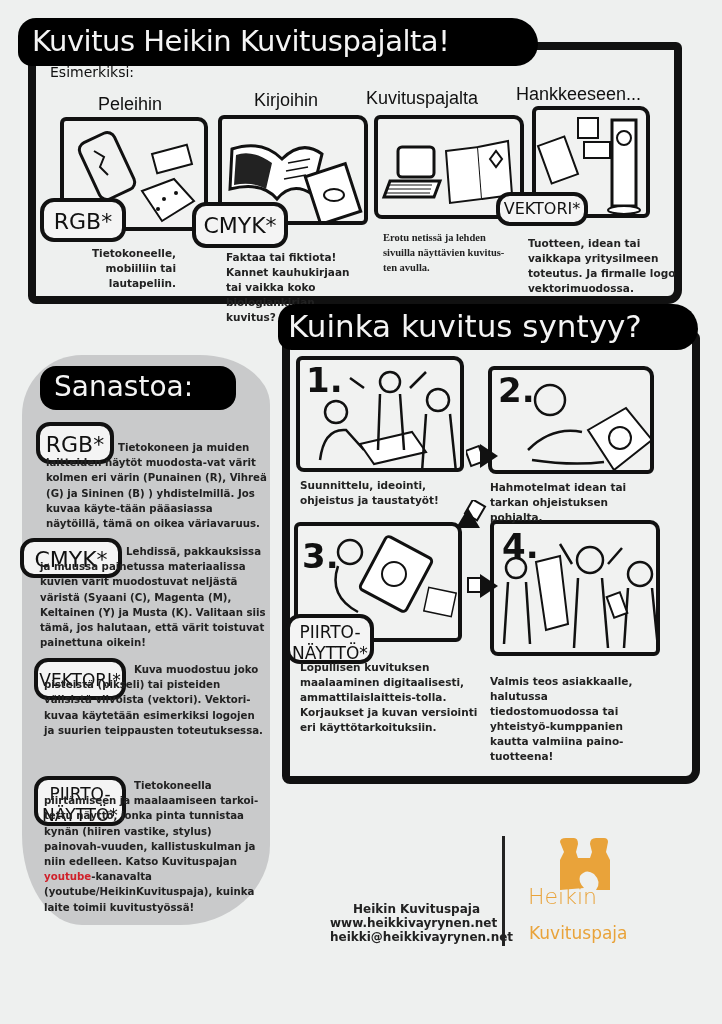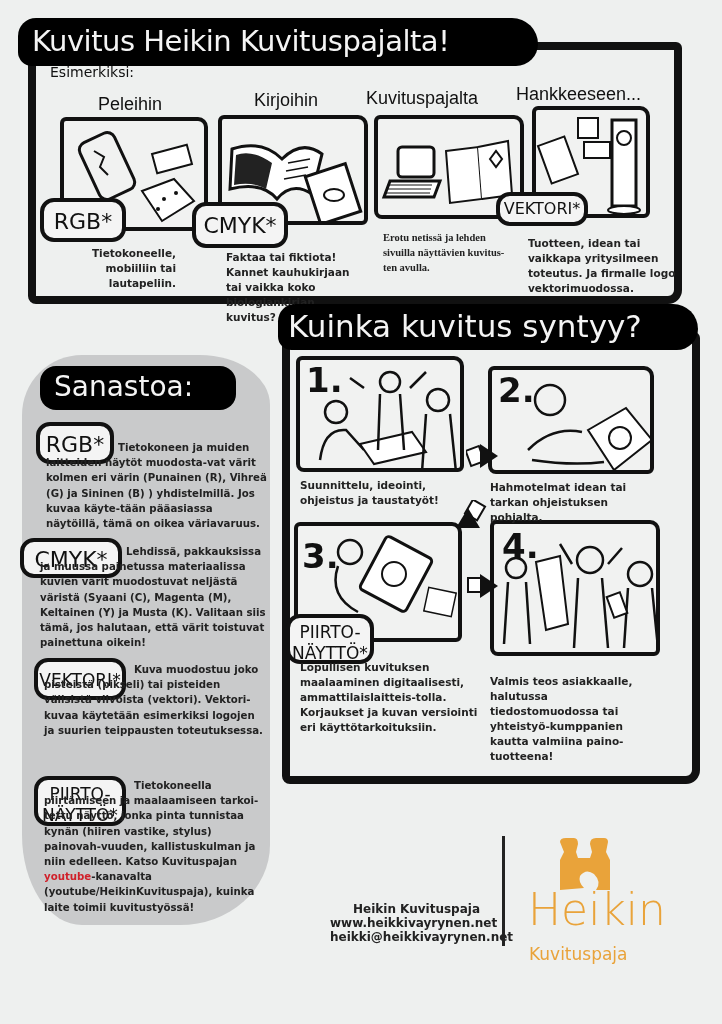--- a/index.html
+++ b/index.html
@@ -192,14 +192,14 @@
 <div class="contact" style="left:330px; top:902px; width:150px;">
   <div>Heikin Kuvituspaja</div>
   <div>www.heikkivayrynen.net</div>
   <div>heikki@heikkivayrynen.net</div>
 </div>
 <div class="abs" style="left:502px; top:836px; width:3px; height:110px; background:#222;"></div>
 
 <svg class="sketch" style="left:556px; top:838px;" width="56" height="56">
   <path d="M4 4 Q4 0 10 0 L18 0 Q22 0 22 6 L20 14 L22 20 L34 20 L36 14 L34 6 Q34 0 40 0 L48 0 Q52 0 52 4 L50 14 L54 22 L54 52 L40 52 Q46 44 38 36 Q30 30 24 38 Q22 44 28 50 L4 52 L4 22 L8 14 Z" fill="#e9a33a"></path>
 </svg>
-<div class="logo-text" style="left:528px; top:884px; font-size:44px; font-weight:200;">Heikin</div>
-<div class="logo-text" style="left:529px; top:923px; font-size:17px;margin-top:21px;">Kuvituspaja</div>
+<div class="logo-text" style="left:528px; top:884px; font-size:22px; font-weight:200;">Heikin</div>
+<div class="logo-text" style="left:529px; top:923px; font-size:17px;">Kuvituspaja</div>
 
 </body></html>

